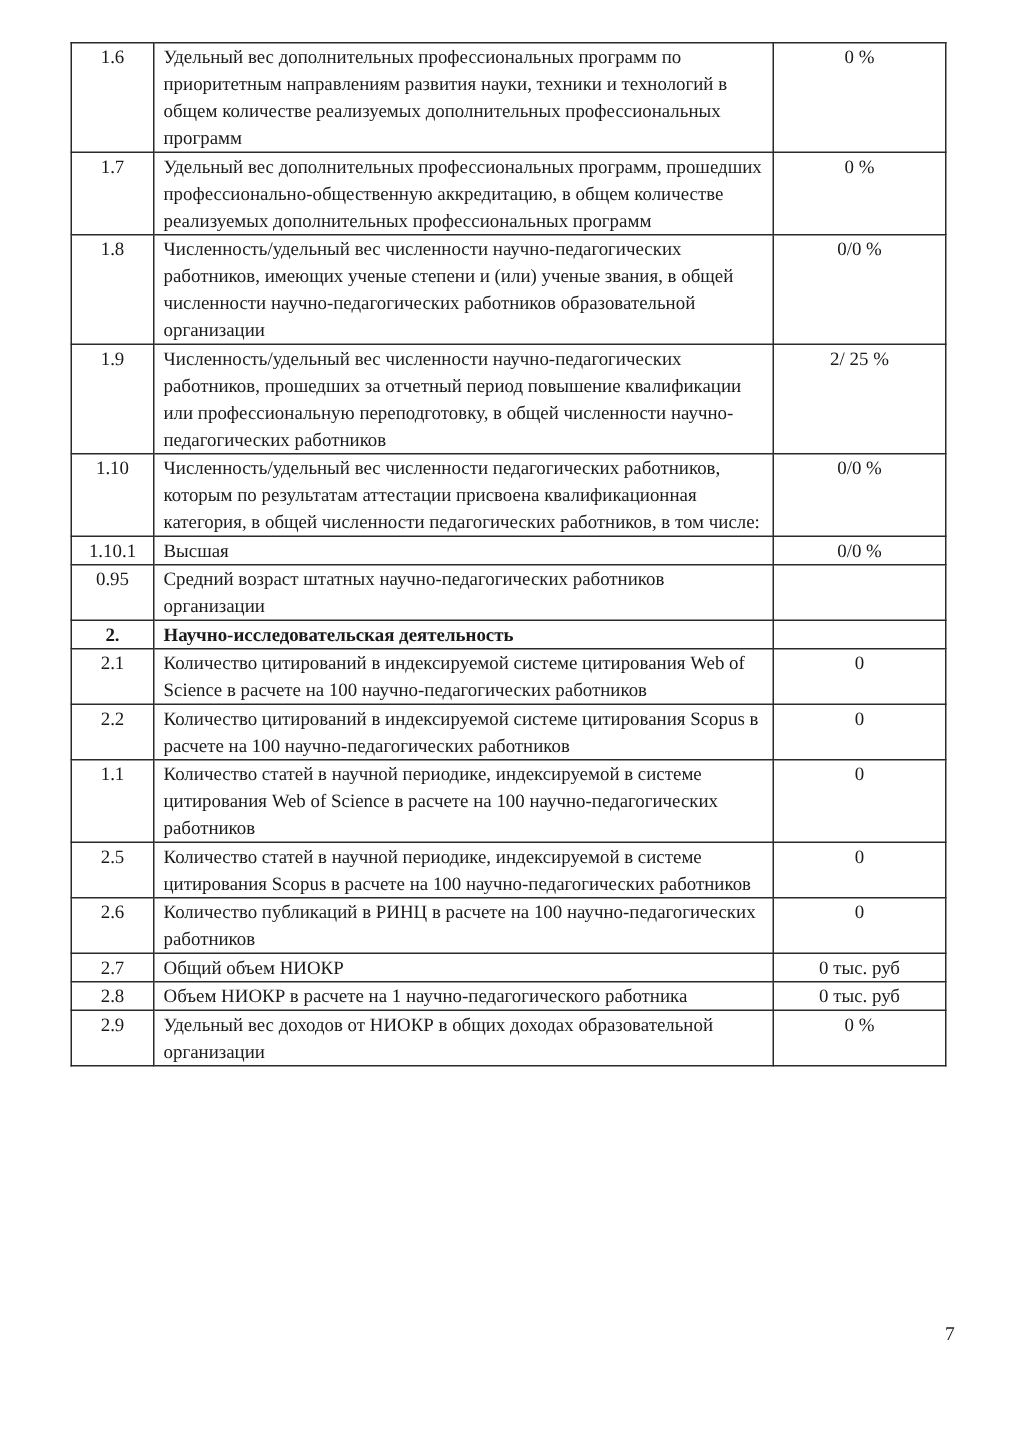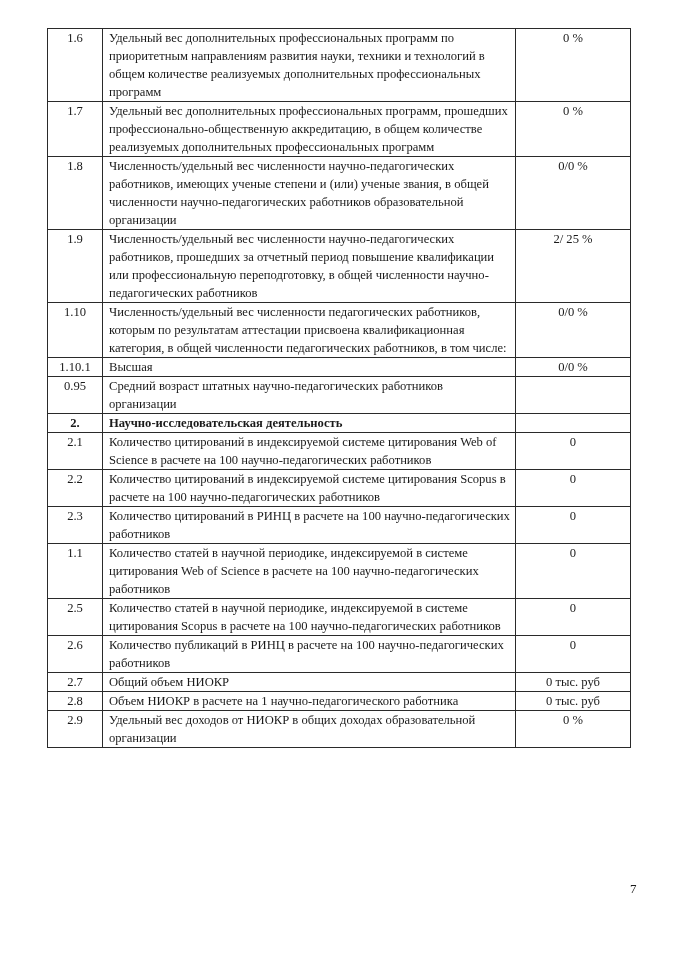--- a/index.html
+++ b/index.html
@@ -82,25 +82,20 @@
           <td class="num">2.1</td>
           <td class="desc">Количество цитирований в индексируемой системе цитирования Web of Science в расчете на 100 научно-педагогических работников</td>
           <td class="val">0</td>
         </tr>
         <tr>
           <td class="num">2.2</td>
           <td class="desc">Количество цитирований в индексируемой системе цитирования Scopus в расчете на 100 научно-педагогических работников</td>
           <td class="val">0</td>
         </tr>
         <tr>
-          <td class="num">2.3</td>
-          <td class="desc">Количество цитирований в РИНЦ в расчете на 100 научно-педагогических работников</td>
-          <td class="val">0</td>
-        </tr>
-        <tr>
           <td class="num">1.1</td>
           <td class="desc">Количество статей в научной периодике, индексируемой в системе цитирования Web of Science в расчете на 100 научно-педагогических работников</td>
           <td class="val">0</td>
         </tr>
         <tr>
           <td class="num">2.5</td>
           <td class="desc">Количество статей в научной периодике, индексируемой в системе цитирования Scopus в расчете на 100 научно-педагогических работников</td>
           <td class="val">0</td>
         </tr>
         <tr>

